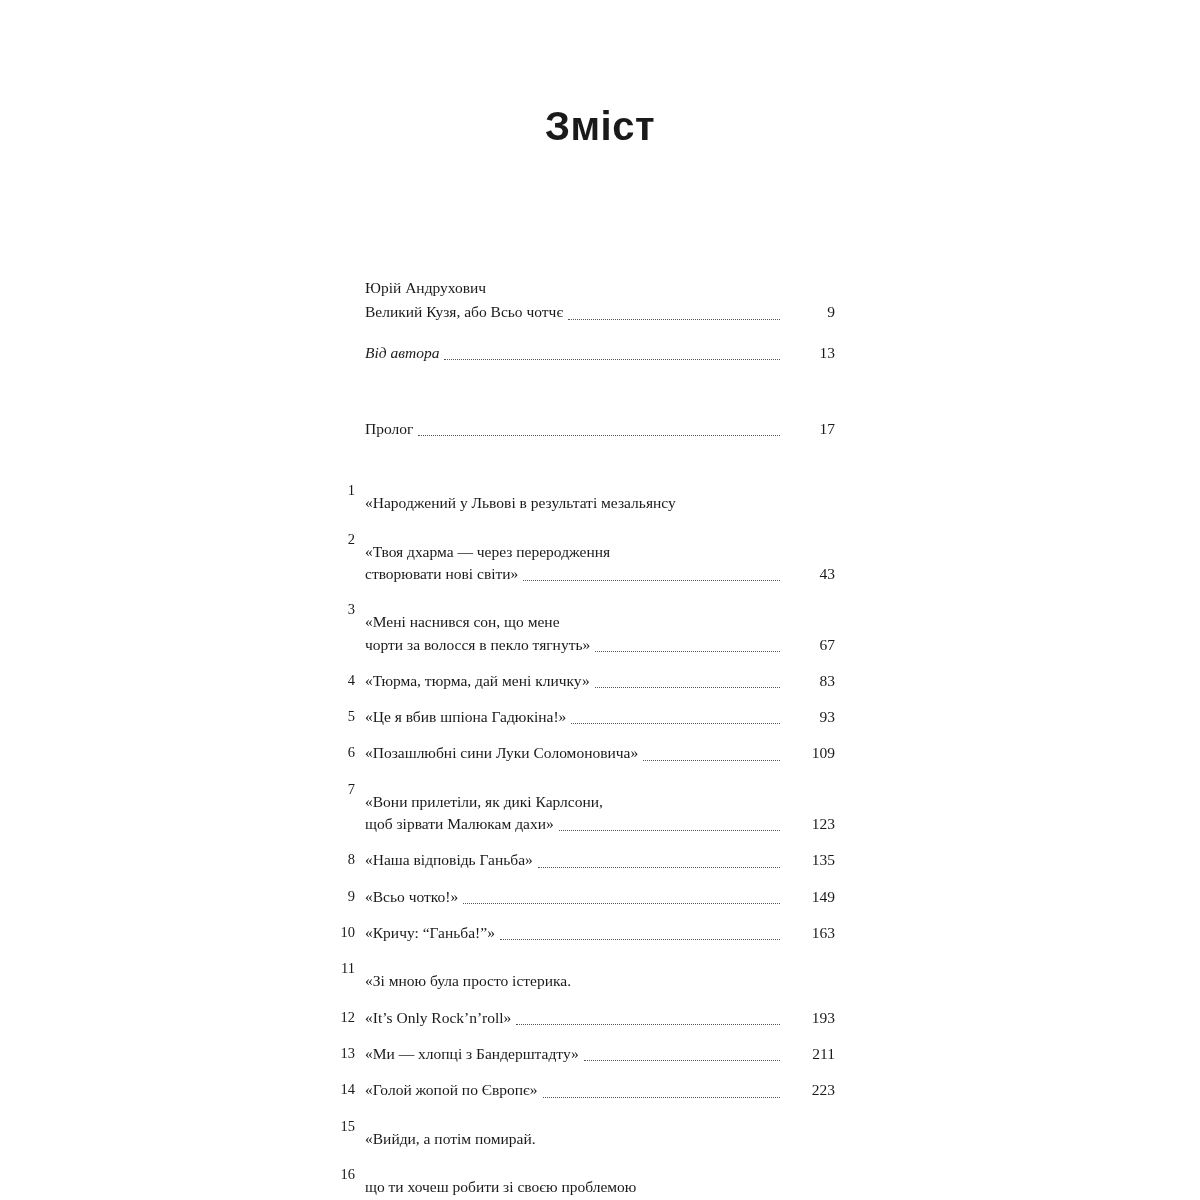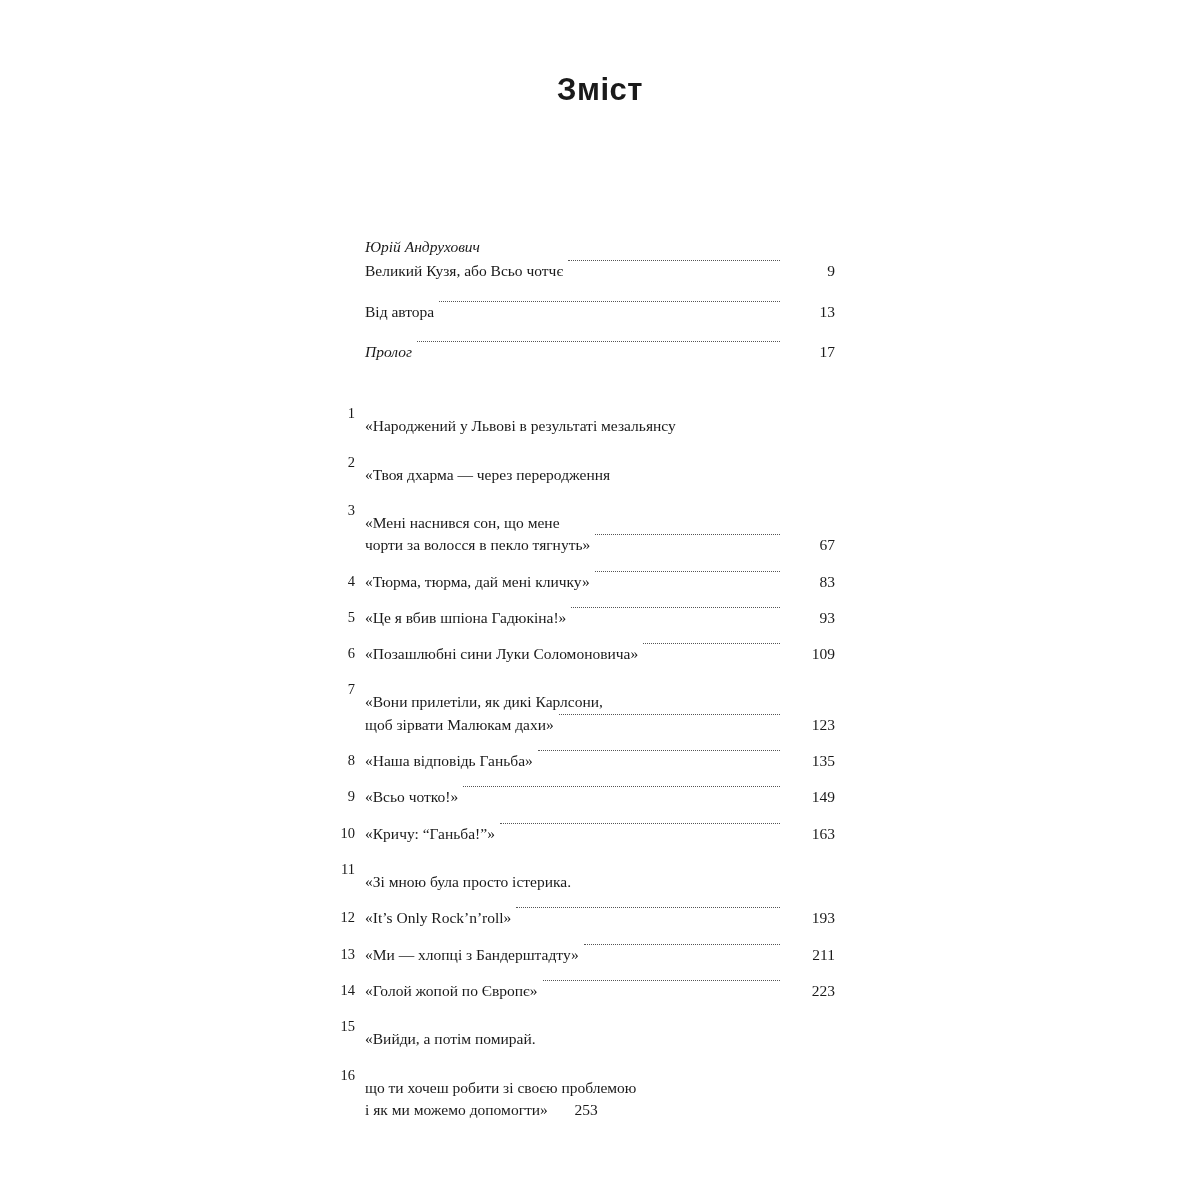--- a/index.html
+++ b/index.html
@@ -18,23 +18,23 @@
   .page {
     width: 1200px;
     height: 1200px;
     box-sizing: border-box;
     position: relative;
   }
   .title {
     text-align: center;
     font-family: "Liberation Sans", sans-serif;
     font-weight: bold;
-    font-size: 31px;
+    font-size: 40px;
     letter-spacing: 0.5px;
-    margin-top: 72px;
+    margin-top: 104px;
   }
   .toc {
     margin: 0 auto;
     margin-top: 128px;
     width: 470px;
     position: relative;
     padding-left: 0;
   }
   .entry {
     display: flex;
@@ -57,21 +57,21 @@
     flex: 1 1 auto;
     min-width: 0;
     position: relative;
   }
   .entry .lines {
     display: block;
     margin-top: 12px;
   }
   .entry .lastline {
     display: flex;
-    align-items: flex-start;
+    align-items: flex-end;
     width: 100%;
   }
   .entry .txt {
     white-space: pre;
   }
   .dots {
     flex: 1 1 auto;
     border-bottom: 1.5px dotted #555;
     margin: 0 5px 4px 5px;
     min-width: 8px;
@@ -81,21 +81,20 @@
     flex: 0 0 auto;
     width: 44px;
     text-align: right;
     font-size: 15.5px;
     margin-left: 6px;
   }
   .front {
     margin-bottom: 18px;
   }
   .author-name {
-    font-style: italic;
     font-size: 15.5px;
     display: block;
     margin-bottom: 2px;
   }
   .gap-after-front {
     height: 22px;
   }
   .chapter-block { margin-top: 0; }
 </style>
 </head>
@@ -113,48 +112,53 @@
             <div class="lastline">
               <span class="txt">Великий Кузя, або Всьо чотчє</span>
               <span class="dots"></span>
               <span class="pg">9</span>
             </div>
           </div>
         </div>
         <div class="entry front">
           <div class="body">
             <div class="lastline">
-              <span class="txt" style="">Від автора</span>
+              <span class="txt" style="font-style: italic;">Від автора</span>
               <span class="dots"></span>
               <span class="pg">13</span>
             </div>
           </div>
         </div>
         <div class="entry front">
           <div class="body">
             <div class="lastline">
-              <span class="txt" style="font-style: italic;">Пролог</span>
+              <span class="txt" style=" margin-top: 36px;">Пролог</span>
               <span class="dots"></span>
               <span class="pg">17</span>
             </div>
           </div>
         </div>
       </div>
     <div class="gap-after-front"></div>
     <div id="chapter-list">
         <div class="entry chapter-block">
           <div class="num">1</div>
           <div class="body">
             <div class="lines">«Народжений у Львові в результаті мезальянсу</div>
           </div>
         </div>
         <div class="entry chapter-block">
           <div class="num">2</div>
           <div class="body">
             <div class="lines">«Твоя дхарма — через переродження</div>
+            <div class="lastline">
+              <span class="txt">створювати нові світи»</span>
+              <span class="dots"></span>
+              <span class="pg">43</span>
+            </div>
           </div>
         </div>
         <div class="entry chapter-block">
           <div class="num">3</div>
           <div class="body">
             <div class="lines">«Мені наснився сон, що мене</div>
             <div class="lastline">
               <span class="txt">чорти за волосся в пекло тягнуть»</span>
               <span class="dots"></span>
               <span class="pg">67</span>

